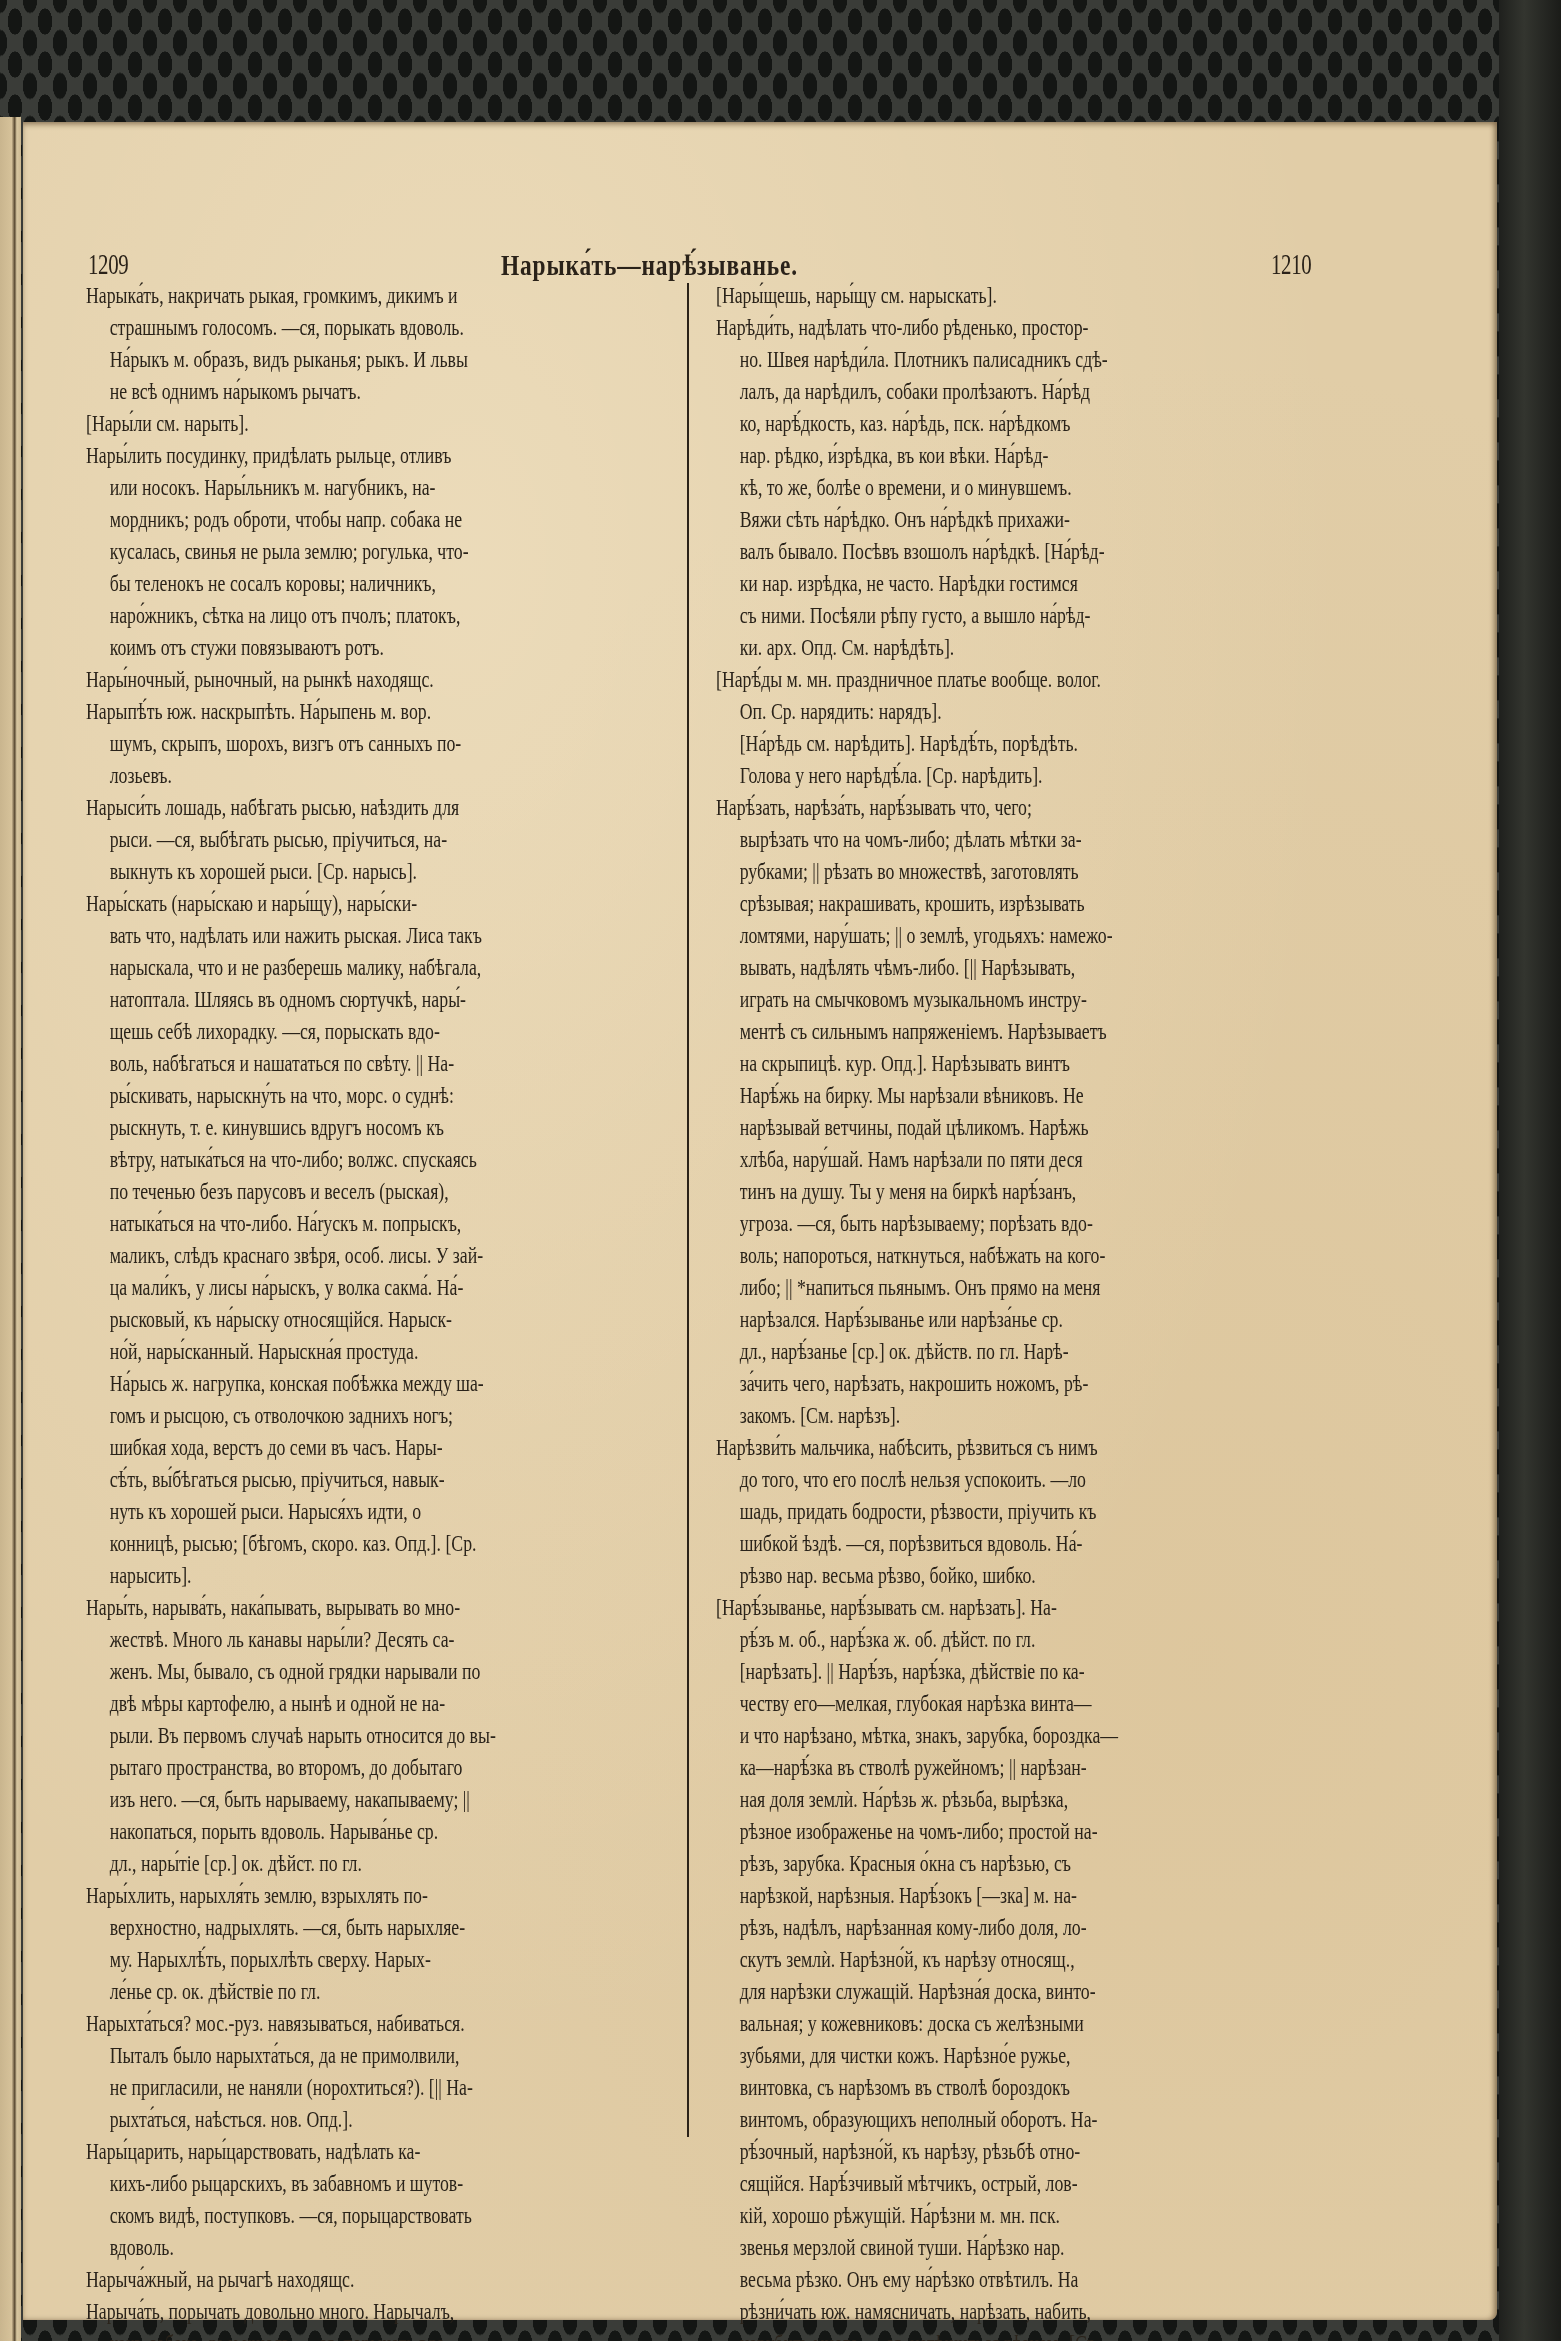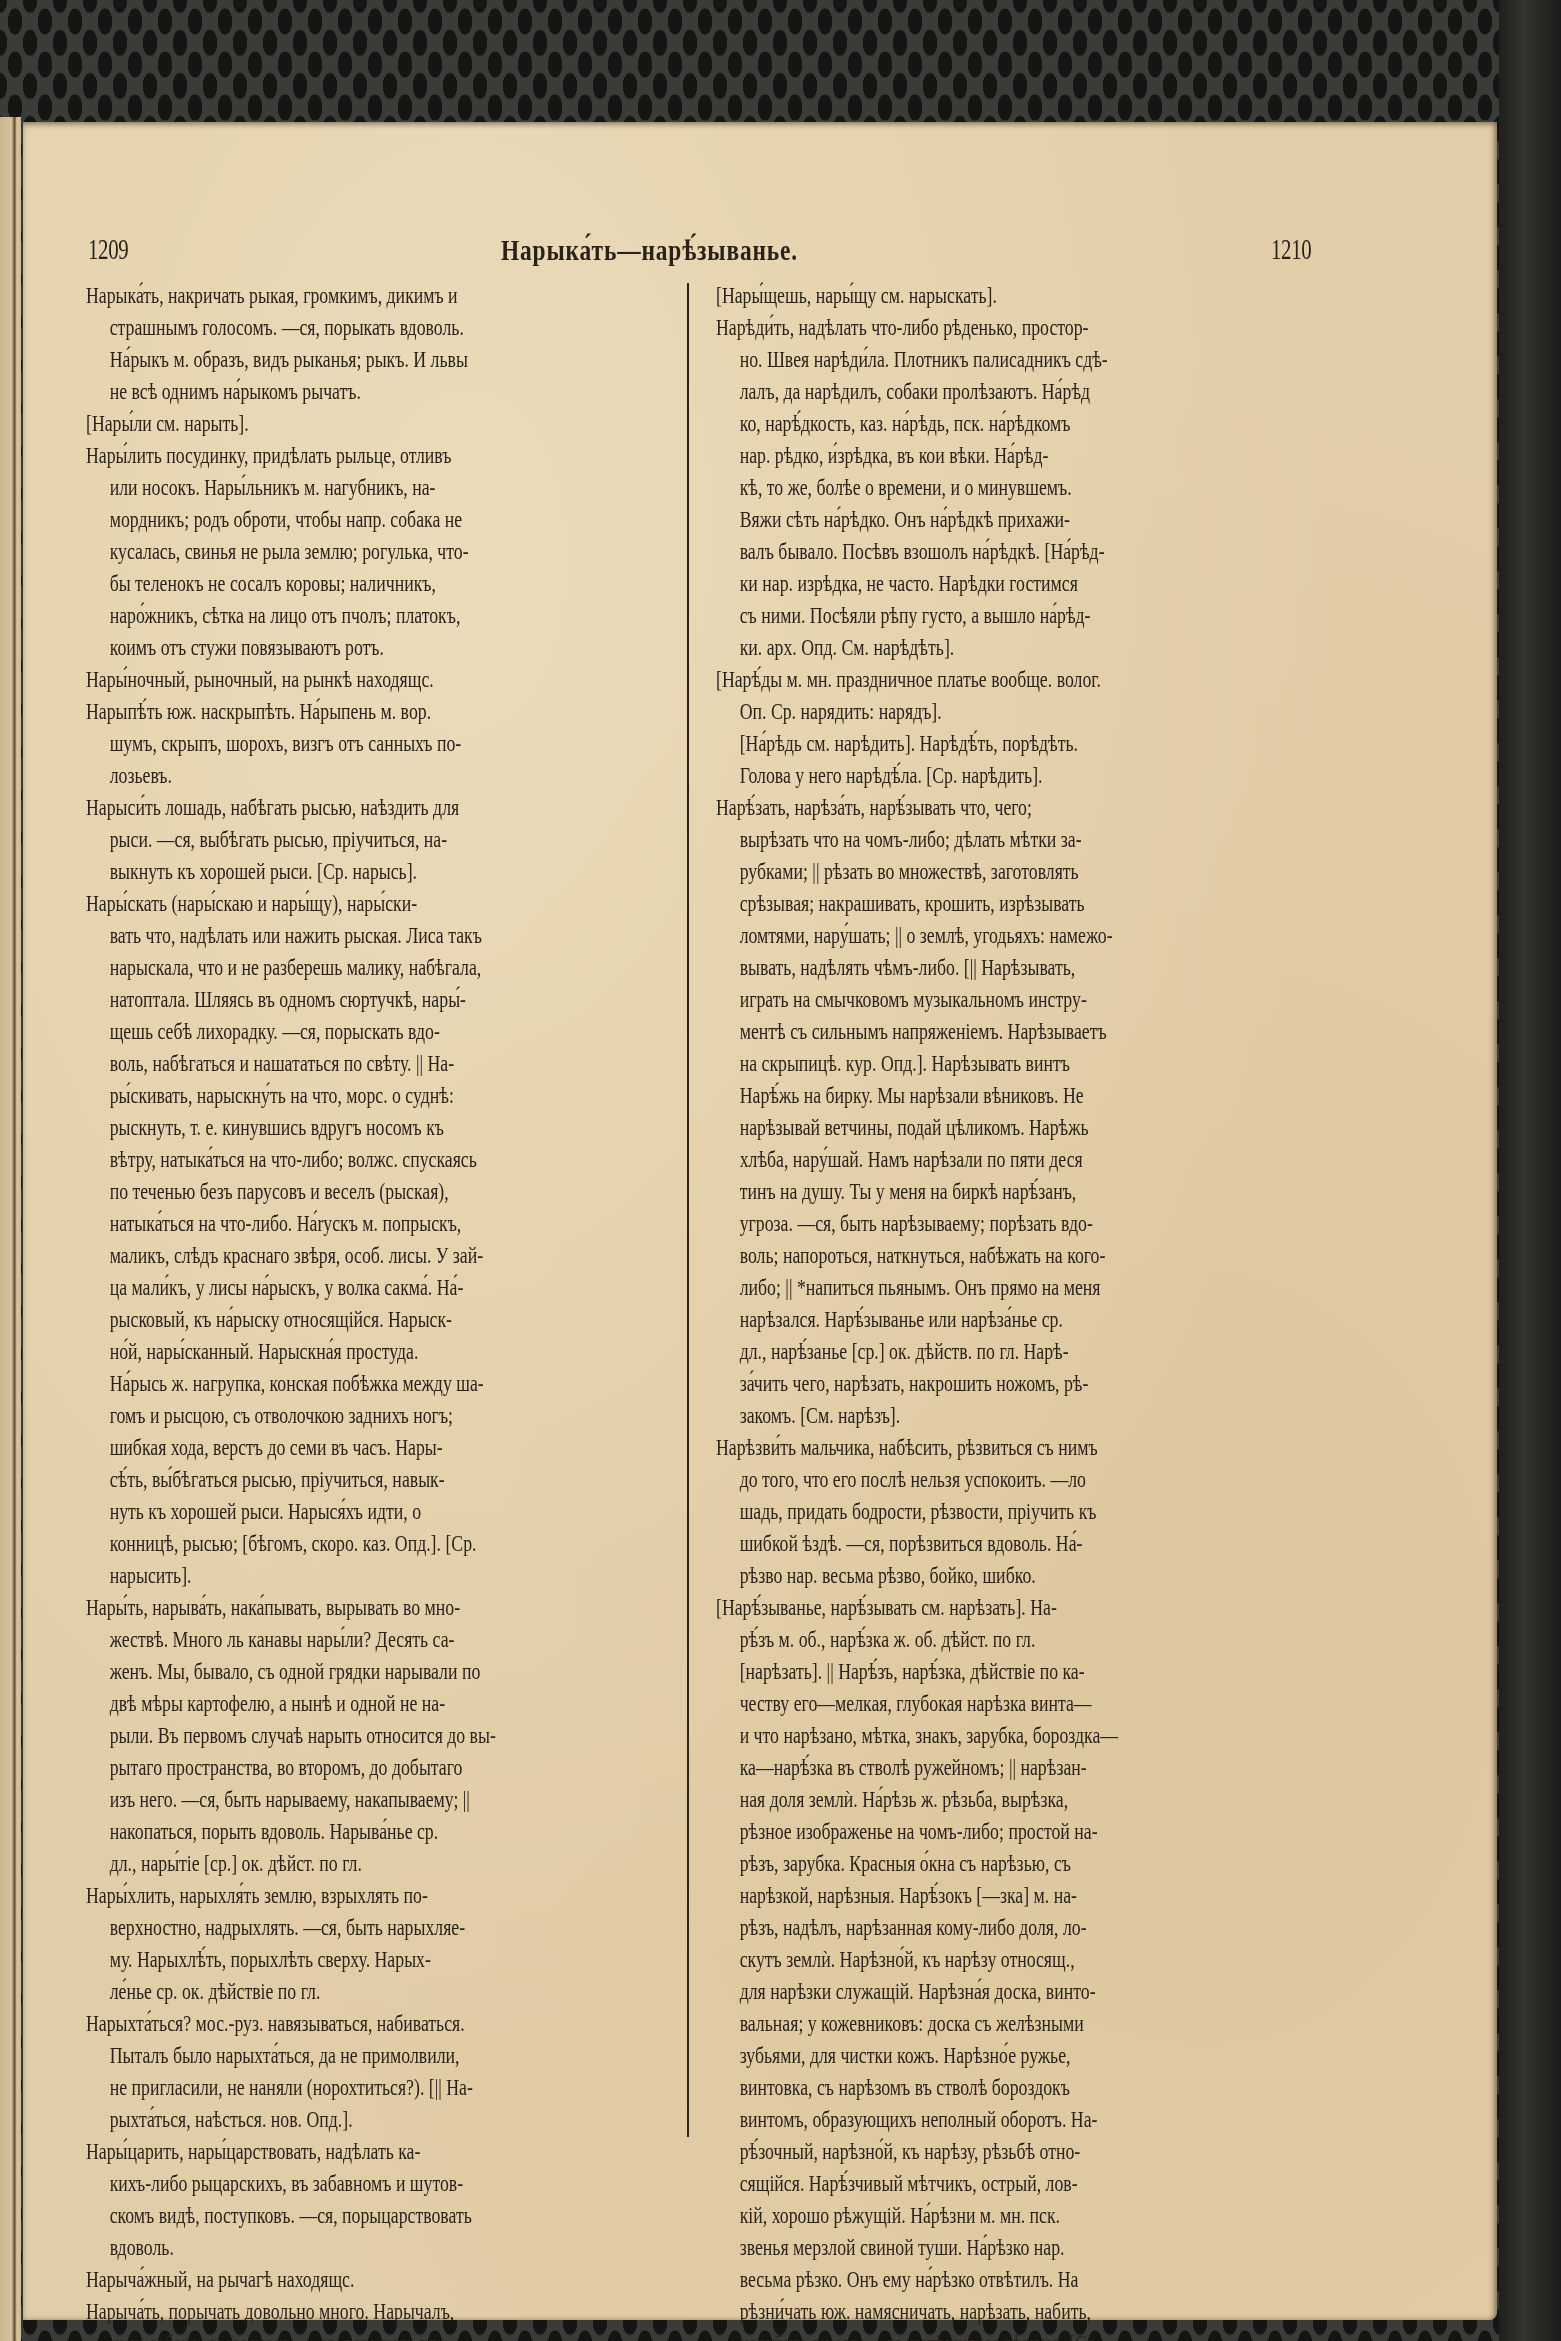--- a/index.html
+++ b/index.html
@@ -26,21 +26,21 @@
       radial-gradient(ellipse at 80% 70%, rgba(210,180,130,0.25), transparent 60%),
       #e1cda7;
     box-shadow: inset 0 3.2px 5.4px rgba(80,55,25,0.35), inset -3.2px 0 5.4px rgba(60,40,20,0.4);
     border-bottom-right-radius:7.5px;
   }
   .right-border {
     position:absolute; left:1499px; top:0; width:63px; height:2342px;
     background:linear-gradient(90deg,#1f201d,#33352f 40%,#1a1b18);
   }
   .header {
-    position:absolute; top:233px; left:0; width:1561px; height:38px;
+    position:absolute; top:248px; left:0; width:1561px; height:38px;
     color:#2a2219;
   }
   .pg { position:absolute; top:0; font-size:29px; letter-spacing:-0.5px; transform:scaleX(0.72); transform-origin:left top; }
   .pg.left { left:88px; }
   .pg.right { left:1271px; }
   .running-title {
     position:absolute; left:501px; top:0; font-size:30px; font-weight:bold;
     letter-spacing:1.1px; transform:scaleX(0.78); transform-origin:left top;
   }
   .col {

